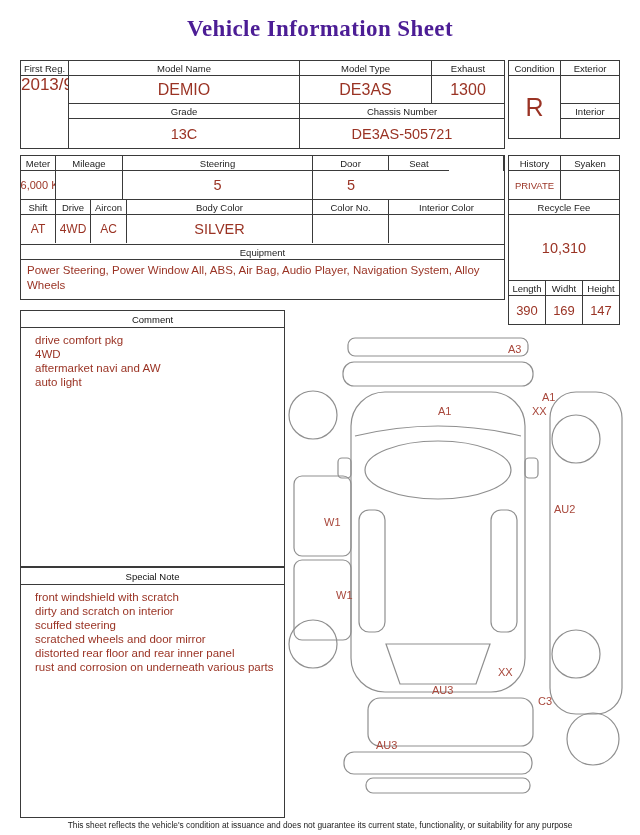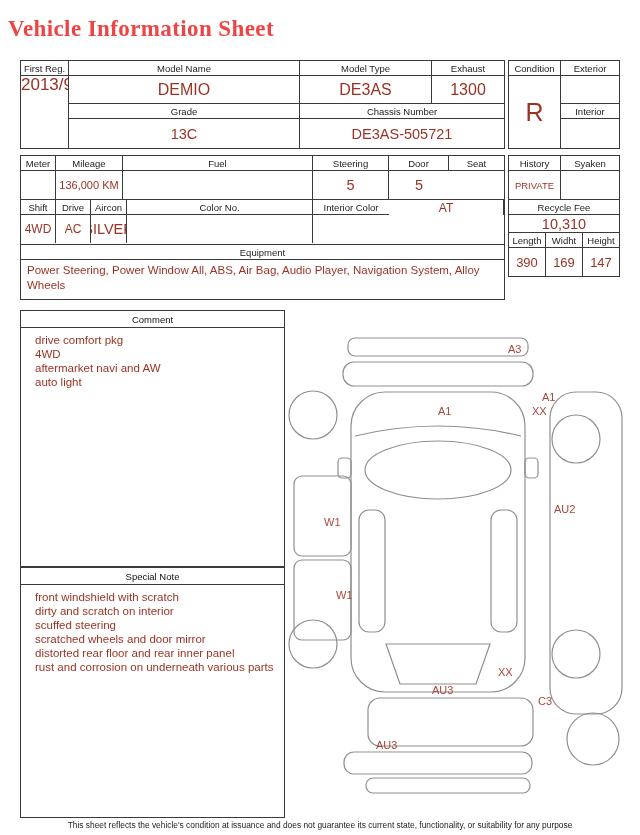--- a/index.html
+++ b/index.html
@@ -2,23 +2,23 @@
 <html><head>
 <meta charset="utf-8">
 <style>
   html,body { margin:0; padding:0; background:#e8e8e8; }
   .page {
     position:relative; width:640px; height:835px; margin:0 auto;
     background:#ffffff; font-family:"Liberation Sans", sans-serif; color:#111;
     overflow:hidden;
   }
   .title {
-    position:absolute; top:16px; left:8px; right:0; 
+    position:absolute; top:16px; left:0; right:0; text-align:center;
     font-family:"Liberation Serif", serif; font-size:23px; font-weight:600;
-    letter-spacing:0.4px; color:#ef4444;
+    letter-spacing:0.4px; color:#4c1d95;
   }
   .block { position:absolute; border:1px solid #3a3a3a; box-sizing:border-box;
            display:flex; flex-direction:column; background:#fff; }
   .g { display:grid; }
   .g + .g { border-top:1px solid #3a3a3a; }
   .cell { display:flex; align-items:center; justify-content:center;
           overflow:hidden; box-sizing:border-box; }
   .br { border-right:1px solid #3a3a3a; }
   .bb { border-bottom:1px solid #3a3a3a; }
   .lbl { font-size:9.5px; color:#1c1c1c; padding:0 2px; white-space:nowrap; }
@@ -71,67 +71,67 @@
       <div class="cell val v16 bb">1300</div>
 
       <div class="cell lbl br bb">Grade</div>
       <div class="cell lbl bb" style="grid-column:3 / span 2;">Chassis Number</div>
 
       <div class="cell val v15 br">13C</div>
       <div class="cell val v15" style="grid-column:3 / span 2;">DE3AS-505721</div>
     </div>
   </div>
 
-  <div class="block" style="left:508px; top:60px; width:112px; height:89px;">
+  <div class="block" style="left:508px; top:60px; width:112px; height:79px;">
     <div class="g" style="grid-template-columns:52px 1fr; grid-template-rows:15px 28px 15px 1fr; flex:1;">
       <div class="cell lbl br bb">Condition</div>
       <div class="cell lbl bb">Exterior</div>
       <div class="cell val v26 br" style="grid-row:2 / span 3;">R</div>
       <div class="cell bb"></div>
       <div class="cell lbl bb">Interior</div>
       <div class="cell"></div>
     </div>
   </div>
 
   <div class="block" style="left:20px; top:155px; width:485px; height:145px;">
     <div class="g" style="grid-template-columns:35px 67px 190px 76px 60px 1fr; grid-template-rows:15px 28px; flex:0 0 43px;">
       <div class="cell lbl br bb">Meter</div>
       <div class="cell lbl br bb">Mileage</div>
-      <div class="cell lbl br bb">Fuel</div>
       <div class="cell lbl br bb">Steering</div>
       <div class="cell lbl br bb">Door</div>
       <div class="cell lbl bb">Seat</div>
 
       <div class="cell br"></div>
       <div class="cell val v11 br">136,000 KM</div>
       <div class="cell br"></div>
       <div class="cell val v15 br">5</div>
       <div class="cell val v15">5</div>
     </div>
     <div class="g" style="grid-template-columns:35px 35px 36px 186px 76px 1fr; grid-template-rows:15px 28px; flex:0 0 44px;">
       <div class="cell lbl br bb">Shift</div>
       <div class="cell lbl br bb">Drive</div>
       <div class="cell lbl br bb">Aircon</div>
+      <div class="cell lbl br bb">Body Color</div>
       <div class="cell lbl br bb">Color No.</div>
       <div class="cell lbl bb">Interior Color</div>
 
       <div class="cell val v12 br">AT</div>
       <div class="cell val v12 br">4WD</div>
       <div class="cell val v12 br">AC</div>
       <div class="cell val v15 br">SILVER</div>
       <div class="cell br"></div>
       <div class="cell"></div>
     </div>
     <div class="g" style="grid-template-columns:1fr; grid-template-rows:15px 1fr; flex:1;">
       <div class="cell lbl bb">Equipment</div>
       <div class="cell equiptext">Power Steering, Power Window All, ABS, Air Bag, Audio Player, Navigation System, Alloy Wheels</div>
     </div>
   </div>
 
-  <div class="block" style="left:508px; top:155px; width:112px; height:122px;">
+  <div class="block" style="left:508px; top:155px; width:112px; height:170px;">
     <div class="g" style="grid-template-columns:52px 1fr; grid-template-rows:15px 28px; flex:0 0 43px;">
       <div class="cell lbl br bb">History</div>
       <div class="cell lbl bb">Syaken</div>
       <div class="cell val v10 br">PRIVATE</div>
       <div class="cell"></div>
     </div>
     <div class="g" style="grid-template-columns:1fr; grid-template-rows:15px 1fr; flex:1;">
       <div class="cell lbl bb">Recycle Fee</div>
       <div class="cell val v15">10,310</div>
     </div>

